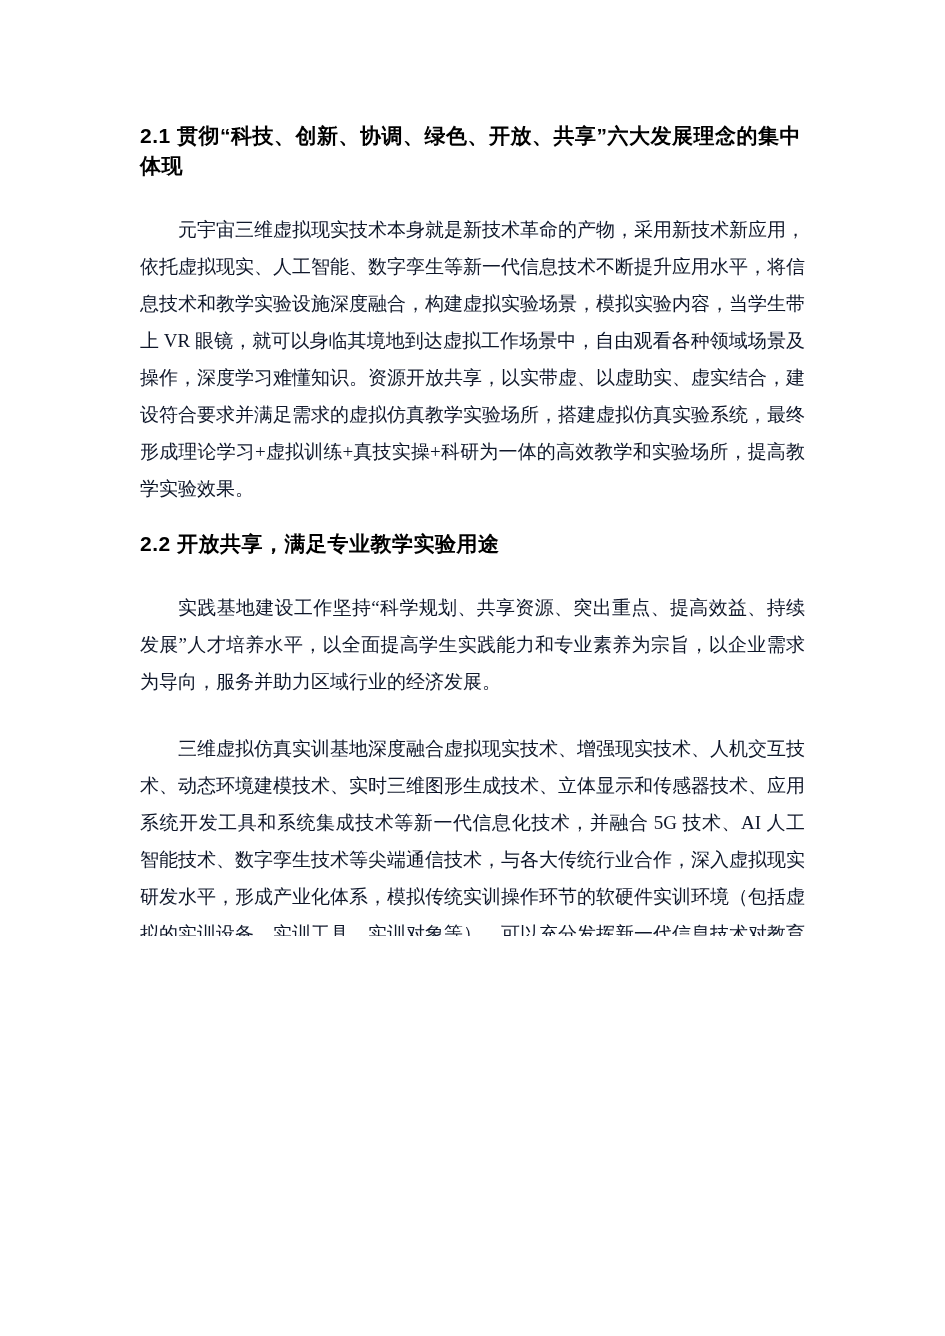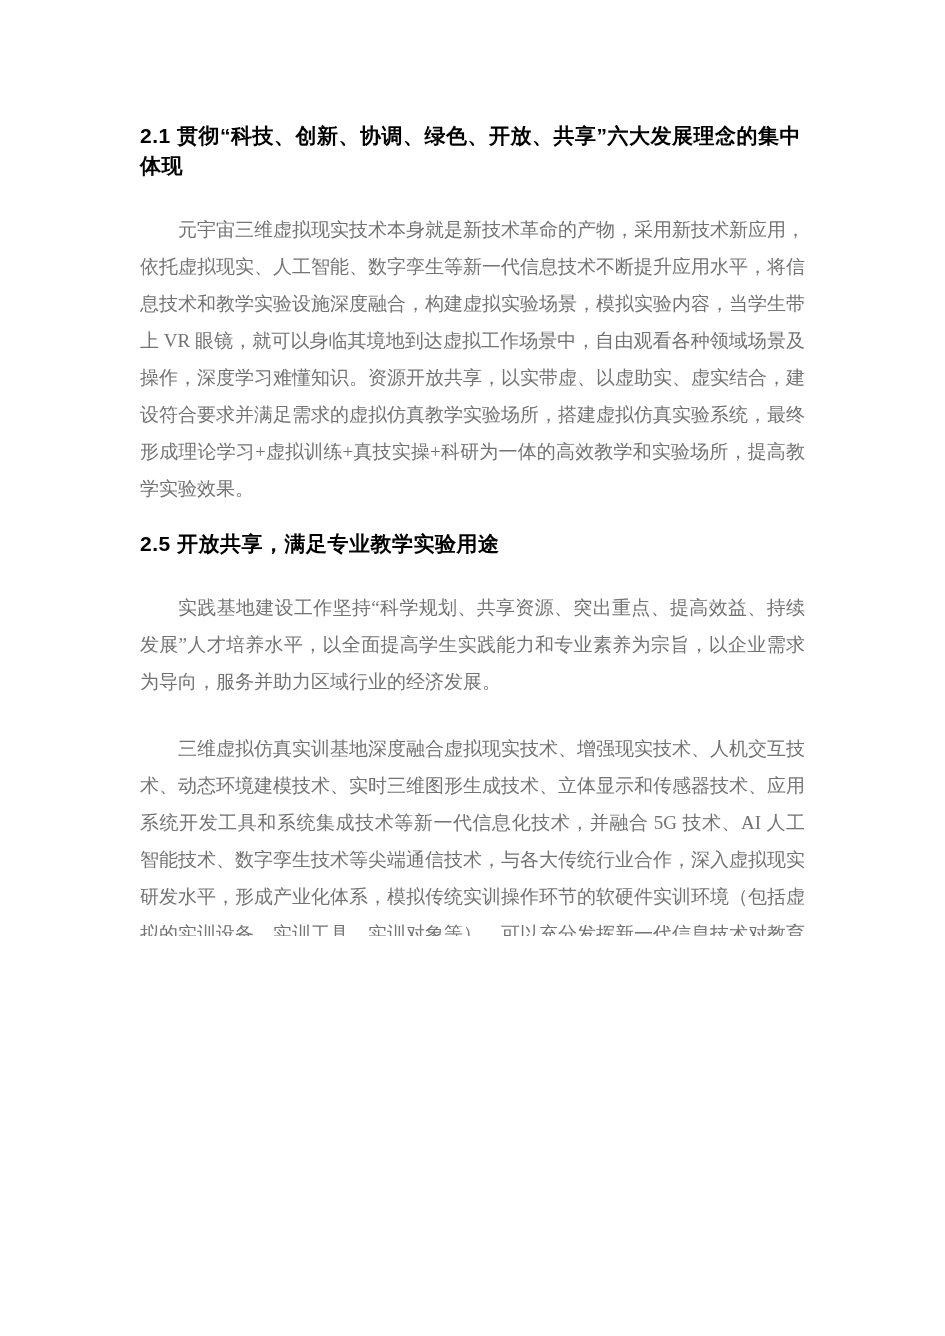--- a/index.html
+++ b/index.html
@@ -30,21 +30,21 @@
   }
   .sec-heading.first {
     margin-top: 121px;
   }
   .body-para {
     font-size: 19px;
     line-height: 37px;
     margin: 30px 0 0 0;
     text-align: justify;
     text-indent: 2em;
-    color: #737373;
+    color: #0f172a;
   }
   .page-number {
     position: absolute;
     top: 1214px;
     left: 0;
     width: 100%;
     text-align: center;
     font-size: 16px;
     color: #333333;
   }
@@ -74,21 +74,21 @@
 
 <div class="page">
   <main class="content">
 
     <section>
       <h2 class="sec-heading first">2.1 贯彻“科技、创新、协调、绿色、开放、共享”六大发展理念的集中体现</h2>
       <p class="body-para">元宇宙三维虚拟现实技术本身就是新技术革命的产物，采用新技术新应用，依托虚拟现实、人工智能、数字孪生等新一代信息技术不断提升应用水平，将信息技术和教学实验设施深度融合，构建虚拟实验场景，模拟实验内容，当学生带上 VR 眼镜，就可以身临其境地到达虚拟工作场景中，自由观看各种领域场景及操作，深度学习难懂知识。资源开放共享，以实带虚、以虚助实、虚实结合，建设符合要求并满足需求的虚拟仿真教学实验场所，搭建虚拟仿真实验系统，最终形成理论学习+虚拟训练+真技实操+科研为一体的高效教学和实验场所，提高教学实验效果。</p>
     </section>
 
     <section>
-      <h2 class="sec-heading">2.5 开放共享，满足专业教学实验用途</h2>
+      <h2 class="sec-heading">2.2 开放共享，满足专业教学实验用途</h2>
       <p class="body-para">实践基地建设工作坚持“科学规划、共享资源、突出重点、提高效益、持续发展”人才培养水平，以全面提高学生实践能力和专业素养为宗旨，以企业需求为导向，服务并助力区域行业的经济发展。</p>
     </section>
 
     <section>
       <p class="body-para">三维虚拟仿真实训基地深度融合虚拟现实技术、增强现实技术、人机交互技术、动态环境建模技术、实时三维图形生成技术、立体显示和传感器技术、应用系统开发工具和系统集成技术等新一代信息化技术，并融合 5G 技术、AI 人工智能技术、数字孪生技术等尖端通信技术，与各大传统行业合作，深入虚拟现实研发水平，形成产业化体系，模拟传统实训操作环节的软硬件实训环境（包括虚拟的实训设备、实训工具、实训对象等），可以充分发挥新一代信息技术对教育的革命性影响作用，强化新一代信息技术对学校教学改革的服务与支撑，从而帮助学校依托新一代信息化技术构建以学习者为中心的教学和学习方式,大幅度提升学校教学应用水平和管理水平、学习实训、教学、培训水平、科创研发水平、开放共享水平、人才培养水平、科技成果转化水平、校企合作科创水平等，基地的建成必将达到区域乃至全国教育实验领域尖端综合科研高地。</p>
     </section>
 
   </main>
 
   <div class="page-number">7</div>

